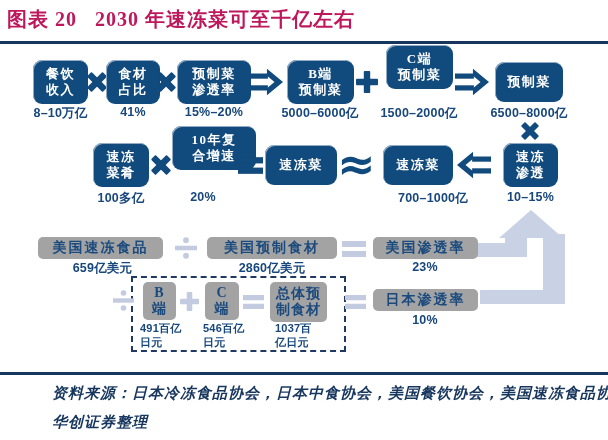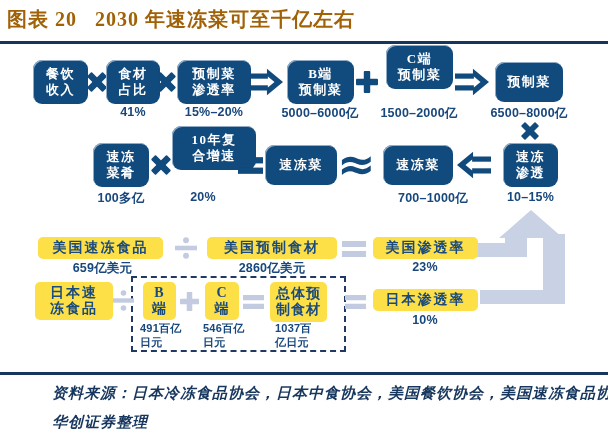--- a/index.html
+++ b/index.html
@@ -3,41 +3,41 @@
 <meta charset="utf-8">
 <style>
   html,body{margin:0;padding:0;background:#ffffff;}
   .canvas{
     position:relative;width:608px;height:440px;background:#ffffff;overflow:hidden;
     font-family:"Liberation Sans", sans-serif;
   }
   .title{
     position:absolute;left:7px;top:6px;width:594px;
     font-family:"Liberation Serif", serif;font-weight:bold;
-    font-size:20px;color:#a16207;letter-spacing:1px;white-space:pre;
+    font-size:20px;color:#be185d;letter-spacing:1px;white-space:pre;
   }
   .rule{position:absolute;left:0;width:608px;background:#17365d;}
   .rule.top{top:41px;height:3px;}
   .rule.bottom{top:372px;height:3px;}
   .source{
     position:absolute;left:8px;top:379px;width:594px;
     font-family:"Liberation Serif", serif;font-style:italic;font-weight:bold;
     font-size:15px;color:#17365d;line-height:1.95;letter-spacing:1px;margin-left:44px;
   }
   .nbox{
     position:absolute;display:flex;flex-direction:column;align-items:center;justify-content:center;
     text-align:center;z-index:2;
   }
   .nbox.dark{
     background:#114a7c;color:#ffffff;border-radius:9px;
     font-family:"Liberation Serif", serif;font-weight:bold;font-size:13px;line-height:1.2;
     letter-spacing:1.5px;box-shadow:inset 1px 1px 0 0 rgba(190,205,224,.75);
   }
   .nbox.light{
-    background:#fde047;color:#1b4a7e;border-radius:5px;
+    background:#a3a3a3;color:#1b4a7e;border-radius:5px;
     font-family:"Liberation Serif", serif;font-weight:bold;font-size:14px;line-height:1.15;
     letter-spacing:2px;
   }
   .nbox.light.sm{letter-spacing:1px;}
   .val{
     position:absolute;color:#17477c;font-weight:bold;font-size:12.5px;
     text-align:center;z-index:2;letter-spacing:0.2px;
   }
   .val.small{font-size:11px;line-height:1.3;text-align:left;}
   .op{position:absolute;z-index:2;line-height:0;}
@@ -125,20 +125,21 @@
     <svg class="navy" width="34" height="28" viewBox="0 0 36 28">
         <rect x="0" y="5" width="20" height="5.5"></rect>
         <rect x="0" y="17.5" width="20" height="5.5"></rect>
         <polygon points="19,0 36,14 19,28 19,20.5 27,14 19,7.5"></polygon>
       </svg>
   </div>
   <div class="nbox dark" style="left:495px;top:62px;width:68px;height:40px">
     <span>预制菜</span>
   </div>
 
+  <div class="val" style="left:18px;top:105px;width:85px">8–10万亿</div>
   <div class="val" style="left:103px;top:105px;width:60px">41%</div>
   <div class="val" style="left:172px;top:105px;width:84px">15%–20%</div>
   <div class="val" style="left:270px;top:105px;width:100px">5000–6000亿</div>
   <div class="val" style="left:369px;top:105px;width:100px">1500–2000亿</div>
   <div class="val" style="left:479px;top:105px;width:100px">6500–8000亿</div>
 
   <div class="op" style="left:520px;top:121px">
     <svg class="navy" width="20" height="20" viewBox="0 0 24 24">
         <g transform="rotate(45 12 12)">
           <rect x="8.5" y="0" width="7" height="24" rx="1"></rect>
@@ -215,24 +216,20 @@
   <div class="nbox light" style="left:373px;top:237px;width:105px;height:22px">
     <span>美国渗透率</span>
   </div>
 
   <div class="val" style="left:55px;top:260px;width:95px">659亿美元</div>
   <div class="val" style="left:222px;top:260px;width:100px">2860亿美元</div>
   <div class="val" style="left:385px;top:260px;width:80px">23%</div>
 
   <div class="dashed-group"></div>
 
-  <div class="nbox light" style="left:35px;top:282px;width:78px;height:38px">
-    <span>日本速</span>
-    <span>冻食品</span>
-  </div>
   <div class="op" style="left:113px;top:290px">
     <svg class="light" width="21" height="21" viewBox="0 0 24 24">
         <rect x="0" y="9.5" width="24" height="5"></rect>
         <circle cx="12" cy="3.5" r="3.2"></circle>
         <circle cx="12" cy="20.5" r="3.2"></circle>
       </svg>
   </div>
   <div class="nbox light sm" style="left:143px;top:282px;width:33px;height:38px">
     <span>B</span>
     <span>端</span>

